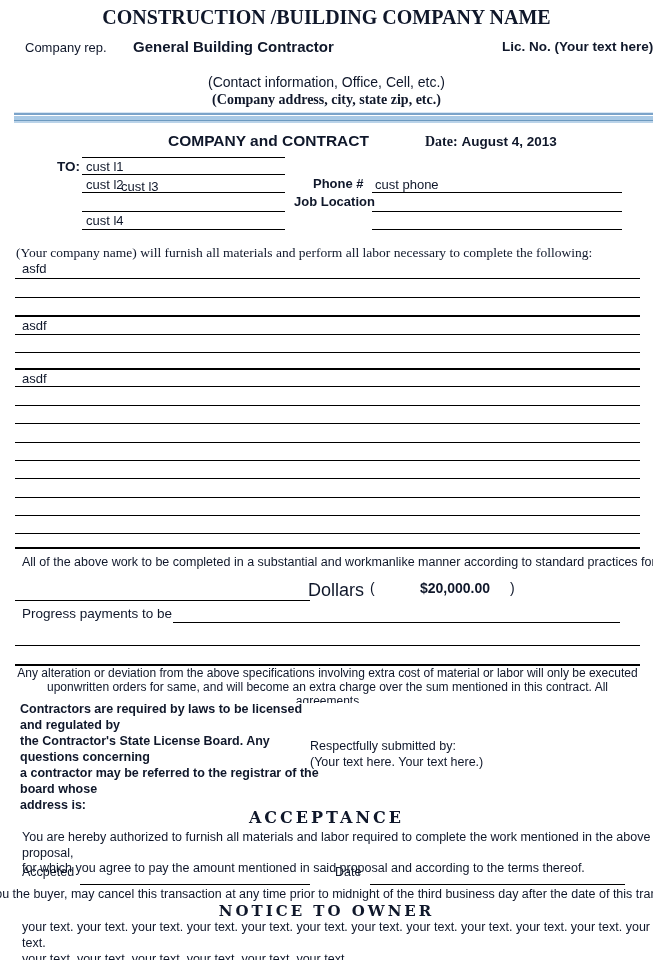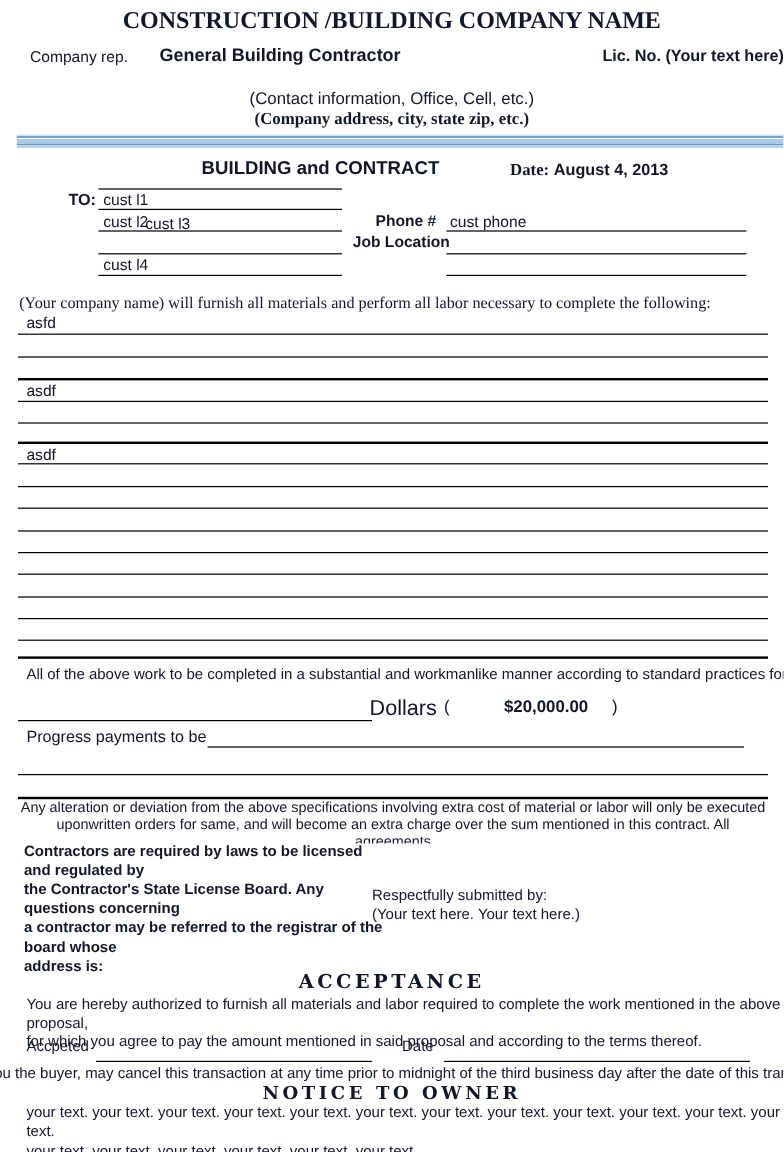--- a/index.html
+++ b/index.html
@@ -34,21 +34,21 @@
 
   <div class="abs" style="top:40px;left:25px;font-size:13px;">Company rep.</div>
   <div class="abs b" style="top:38px;left:133px;font-size:15px;">General Building Contractor</div>
   <div class="abs b" style="top:39px;left:467px;font-size:13.5px;padding-left:35px;">Lic. No. (Your text here)</div>
 
   <div class="abs center" style="top:74px;font-size:14px;">(Contact information, Office, Cell, etc.)</div>
   <div class="abs serif b center" style="top:92px;font-size:14px;">(Company address, city, state zip, etc.)</div>
 
   <div class="divider"></div>
 
-  <div class="abs b" style="top:132px;left:168px;font-size:15.5px;">BUILDING and CONTRACT</div>
+  <div class="abs b" style="top:132px;left:168px;font-size:15.5px;">COMPANY and CONTRACT</div>
   <div class="abs" style="top:133px;left:425px;font-size:14px;">
     <span class="serif b">Date:</span>
     <span class="b" style="font-size:13.5px;">August 4, 2013</span>
   </div>
 
   <div class="abs b" style="top:159px;left:57px;font-size:13.5px;">TO:</div>
 
   <div class="rule" style="top:157px;left:82px;width:203px;"></div>
   <div class="abs" style="top:159px;left:86px;font-size:13px;">cust l1</div>
   <div class="rule" style="top:174px;left:82px;width:203px;"></div>

